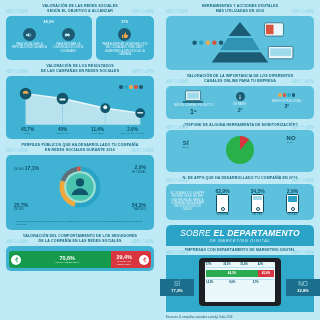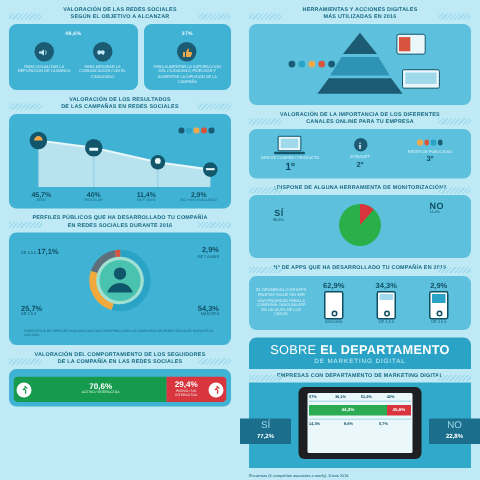--- a/index.html
+++ b/index.html
@@ -88,21 +88,21 @@
   .pl{position:absolute;font-size:2.5px;color:#0f4f63;line-height:3px;}
   .pl b{font-size:6px;letter-spacing:.3px;}
 
   
   .phone{width:11px;height:17px;border:.8px solid #0f4f63;border-radius:1.6px;background:#fff;position:relative;}
   .phone:after{content:"";position:absolute;left:50%;bottom:.6px;transform:translateX(-50%);width:2px;height:2px;border-radius:50%;border:.5px solid #0f4f63;}
   .phone .scr{position:absolute;left:1px;right:1px;top:1.6px;height:10px;}
 
   
   .dept{
-    background:#2aa3c6;border-radius:5px 5px 0 0;text-align:center;padding:4px 2px 3px 2px;
+    background:#2aa3c6;border-radius:5px 5px 0 0;text-align:center;padding:4px 2px 3px 2px;font-style:italic;
   }
   .dept h1{margin:0;font-size:8.5px;line-height:9px;color:#fff;font-weight:bold;letter-spacing:.2px;}
   .dept h1 span{font-weight:normal;}
   .dept h2{margin:0;font-size:4.2px;color:#cdeef8;font-weight:normal;letter-spacing:.6px;}
 
   .tabletband{background:#31a9ca;position:relative;padding:3px 0 6px 0;}
   .tablet{width:82px;height:48px;margin:0 auto;background:#1d1f22;border-radius:4px;position:relative;display:flex;align-items:center;justify-content:center;}
   .tablet .screen{width:70px;height:40px;background:#eaf7fb;border-radius:1px;overflow:hidden;padding:1px;box-sizing:border-box;}
 
   .tag{position:absolute;top:24px;width:34px;height:17px;background:#1c6f8c;display:flex;flex-direction:column;align-items:center;justify-content:center;}

